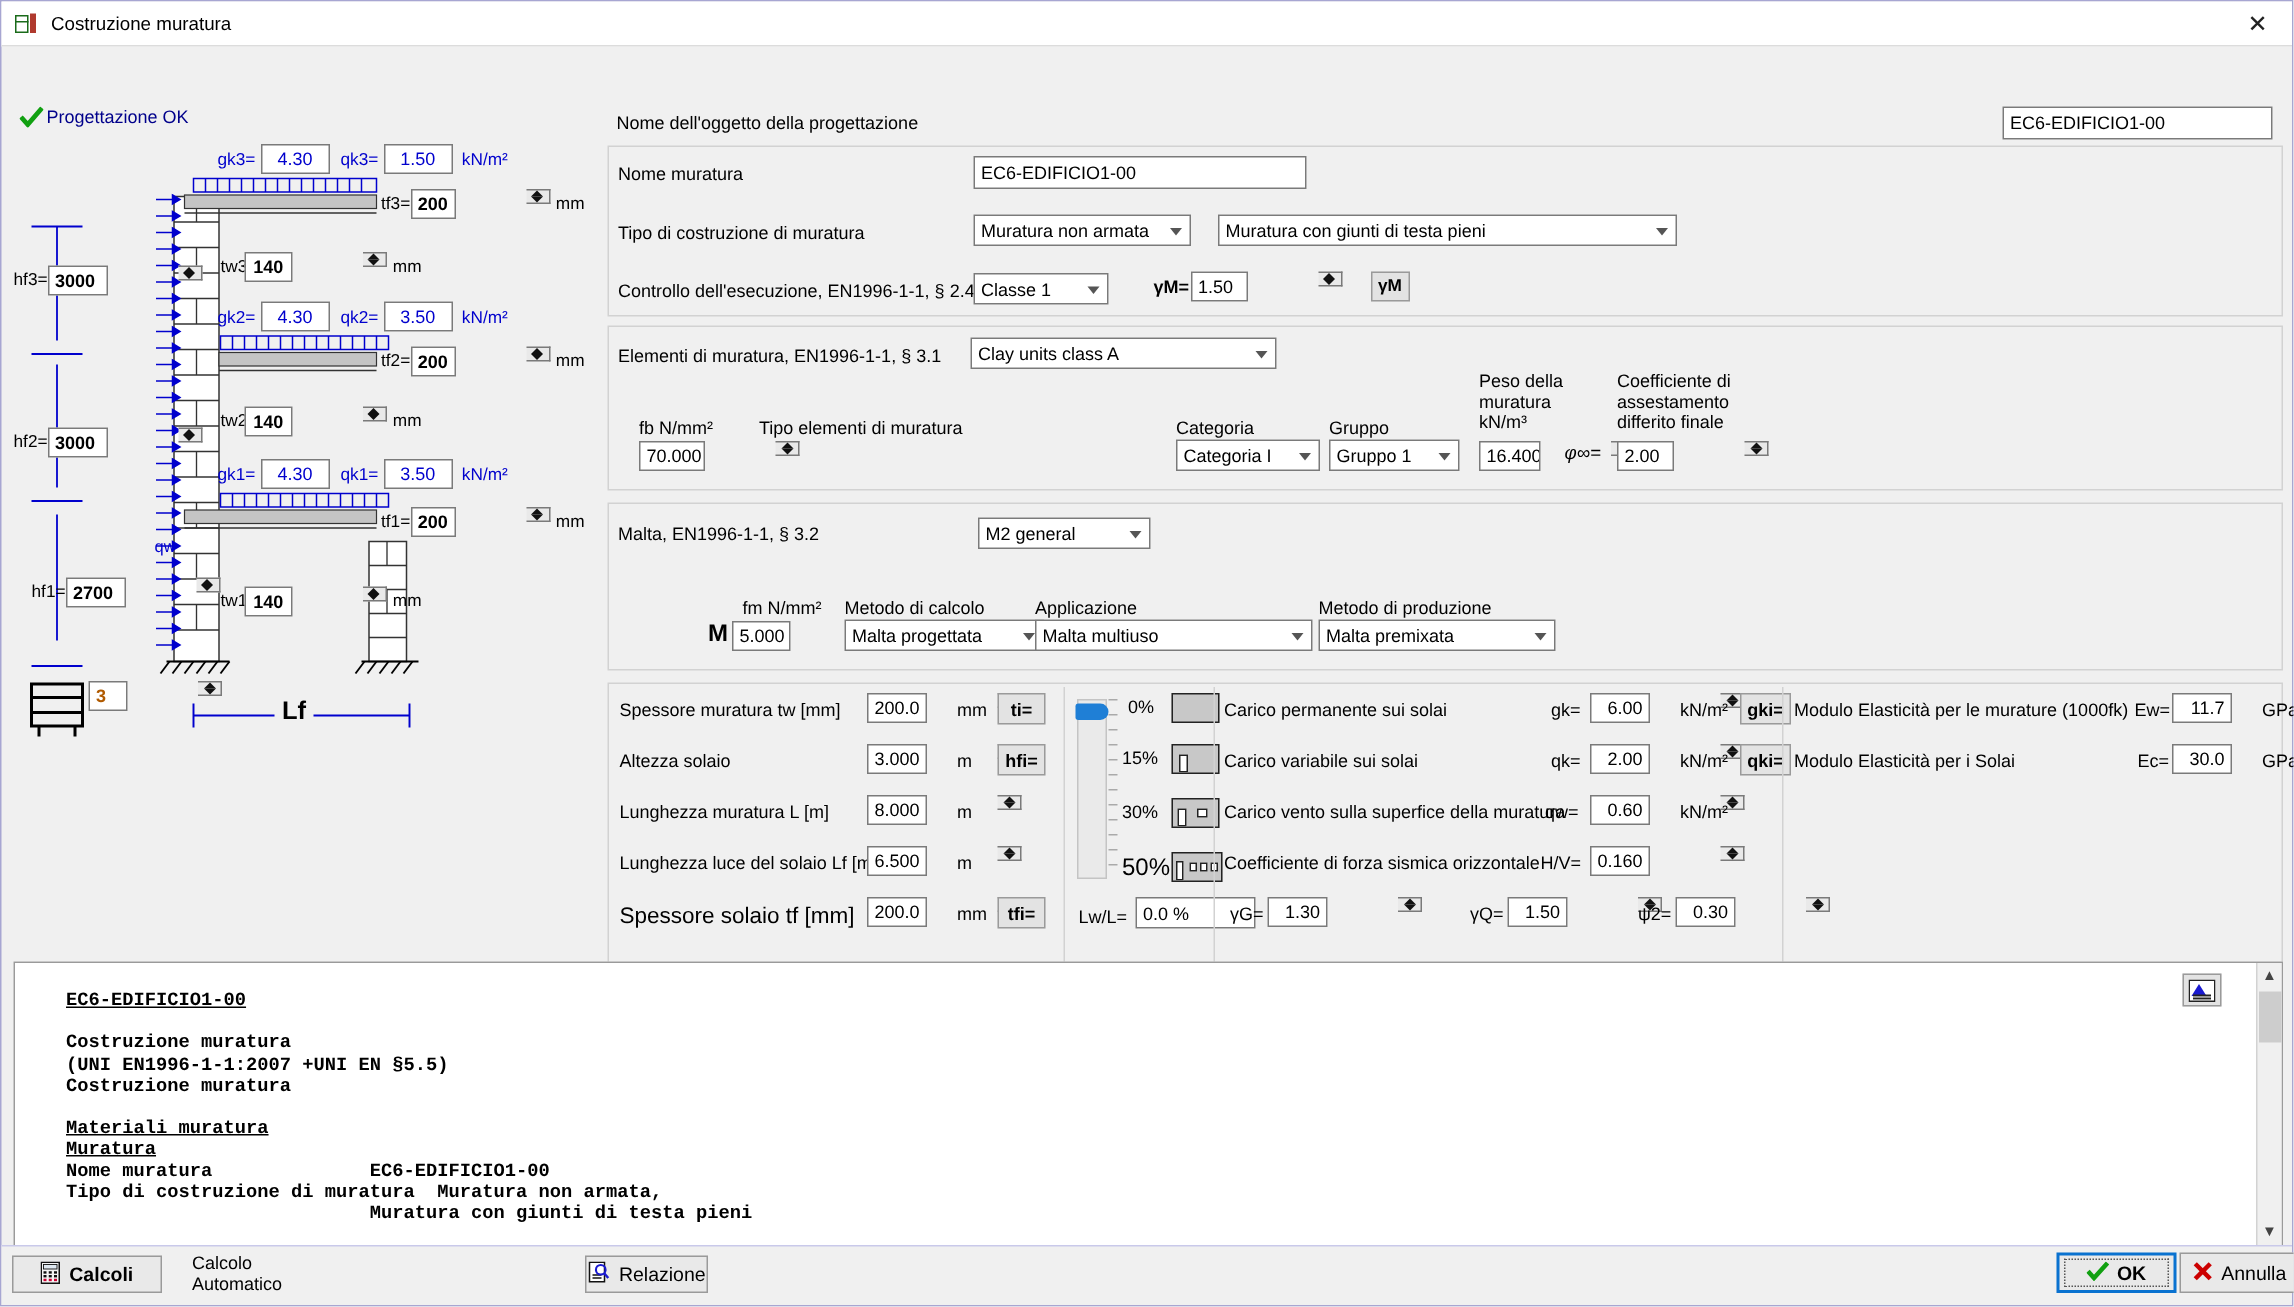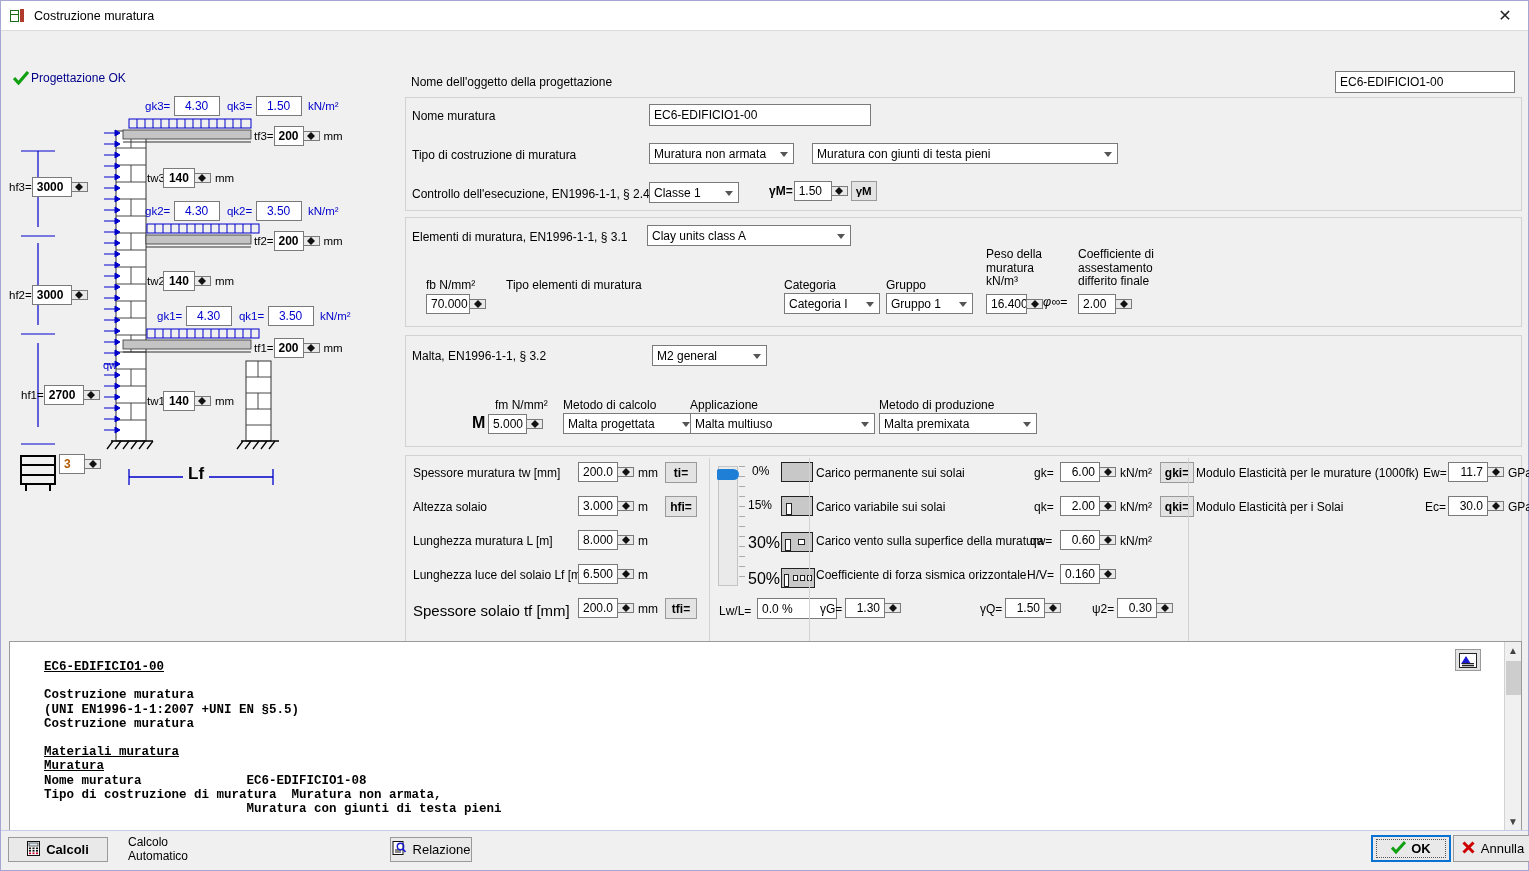--- a/index.html
+++ b/index.html
@@ -40,21 +40,21 @@
   .diagram { position:absolute; left:0; top:0; width:400px; height:595px; }
   .ok-row { position:absolute; left:12px; top:40px; display:flex; align-items:center; gap:2px; }
   .ok-check { width:16px; height:14px; position:relative; }
   .ok-check svg { display:block; }
   .ok-text { color:#00008b; font-size:12px; }
 
   .bluetext { color:#0000cd; font-size:11.5px; }
   .blklabel { color:#000; font-size:11.5px; }
 
   
-  .sb { display:inline-flex; align-items:center; height:20px; vertical-align:middle; }
+  .sb { display:inline-flex; align-items:flex-start; height:20px; vertical-align:middle;gap:47px; }
   .sb .val {
     border:1px solid #7a7a7a; background:#fff; height:20px; padding:0 4px;
     display:flex; align-items:center; font-size:12px; color:#000;
     overflow:hidden; white-space:nowrap;
   }
   .sb .val.r { justify-content:flex-end; }
   .sb .val.c { justify-content:center; }
   .sb .val.bold { font-weight:bold; }
   .sb .arrows {
     width:16px; border:1px solid #7a7a7a; border-left:none; background:#e9e9e9;
@@ -406,21 +406,21 @@
       </div>
 
       <div style="position:absolute;left:144px;top:170px;">
         <span class="bluetext">gk2=</span>
         <span class="tbox c" style="width:46px;justify-content:center;color:#0000cd">4.30</span>
         <span class="bluetext" style="margin-left:4px">qk2=</span>
         <span class="tbox c" style="width:46px;justify-content:center;color:#0000cd">3.50</span>
         <span class="bluetext" style="margin-left:3px">kN/m²</span>
       </div>
 
-      <div style="position:absolute;left:144px;top:275px;padding-left:12px;">
+      <div style="position:absolute;left:144px;top:275px;">
         <span class="bluetext">gk1=</span>
         <span class="tbox c" style="width:46px;justify-content:center;color:#0000cd">4.30</span>
         <span class="bluetext" style="margin-left:4px">qk1=</span>
         <span class="tbox c" style="width:46px;justify-content:center;color:#0000cd">3.50</span>
         <span class="bluetext" style="margin-left:3px">kN/m²</span>
       </div>
 
       <div style="position:absolute;left:253px;top:95px;display:flex;align-items:center">
         <span class="blklabel">tf3=</span>
         <span class="sb">
@@ -603,21 +603,21 @@
           <span class="val" style="width:38px">1.50</span>
           <span class="arrows">
               <div>
                 <i class="ar up"></i>
               </div>
               <div>
                 <i class="ar dn"></i>
               </div>
             </span>
         </span>
-        <span class="smallbtn" style="margin-left:2px">γM</span>
+        <span class="smallbtn" style="margin-left:18px">γM</span>
       </div>
     </div>
 
     <div class="grp" style="left:404px;top:186px;width:1117px;height:110px">
       <div class="lbl" style="position:absolute;left:6px;top:12px">Elementi di muratura,  EN1996-1-1, § 3.1</div>
       <div class="cbwrap" style="position:absolute;left:241px;top:7px">
         <div class="cb" style="width:204px">Clay units class A</div>
         <i class="chev"></i>
       </div>
 
@@ -824,21 +824,21 @@
         </div>
 
         <div style="position:absolute;left:37px;top:0px;font-size:12px">0%</div>
         <div class="houseicon" style="position:absolute;left:66px;top:-2px;width:32px;height:20px"></div>
 
         <div style="position:absolute;left:33px;top:34px;font-size:12px">15%</div>
         <div class="houseicon" style="position:absolute;left:66px;top:32px;width:32px;height:20px">
           <b style="left:4px;top:6px;width:6px;height:12px"></b>
         </div>
 
-        <div style="position:absolute;left:33px;top:70px;font-size:16px">30%</div>
+        <div style="position:absolute;left:33px;top:70px;font-size:12px">30%</div>
         <div class="houseicon" style="position:absolute;left:66px;top:68px;width:32px;height:20px">
           <b style="left:3px;top:6px;width:6px;height:12px"></b>
           <b style="left:16px;top:6px;width:7px;height:6px"></b>
         </div>
 
         <div style="position:absolute;left:33px;top:106px;font-size:16px">50%</div>
         <div class="houseicon" style="position:absolute;left:66px;top:104px;width:34px;height:20px">
           <b style="left:2px;top:5px;width:5px;height:13px"></b>
           <b style="left:11px;top:6px;width:5px;height:6px"></b>
           <b style="left:18px;top:6px;width:5px;height:6px"></b>
@@ -992,21 +992,21 @@
 
   <div class="report">
     <div class="txt"><span class="u">EC6-EDIFICIO1-00</span>
 
 <span>Costruzione muratura</span>
 <span>(UNI EN1996-1-1:2007 +UNI EN §5.5)</span>
 <span>Costruzione muratura</span>
 
 <span class="u">Materiali muratura</span>
 <span class="u">Muratura</span>
-<span>Nome muratura              EC6-EDIFICIO1-08</span>
+<span>Nome muratura              EC6-EDIFICIO1-00</span>
 <span>Tipo di costruzione di muratura  Muratura non armata,</span>
 <span>                           Muratura con giunti di testa pieni</span></div>
 
     <div class="rep-icon">
       <svg width="18" height="15" viewBox="0 0 18 15">
         <rect x="0.5" y="0.5" width="17" height="14" fill="#fff" stroke="#222"></rect>
         <polygon points="2,11 7,3 12,11" fill="#1a1ad0"></polygon>
         <rect x="3" y="10" width="12" height="1.3" fill="#222"></rect>
         <rect x="3" y="12" width="12" height="1.3" fill="#222"></rect>
       </svg>

